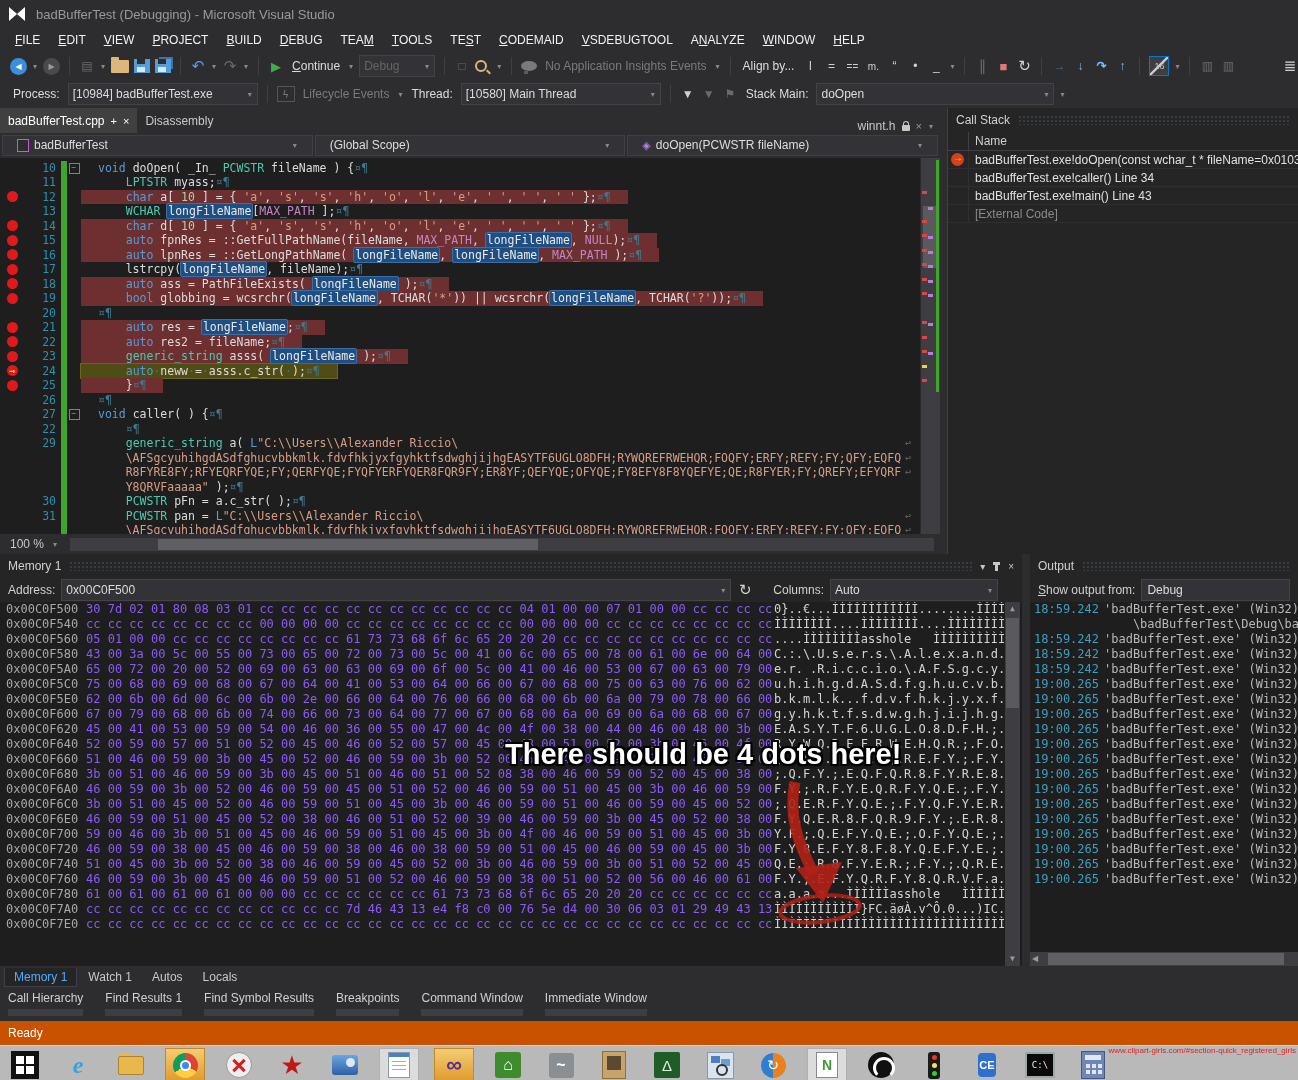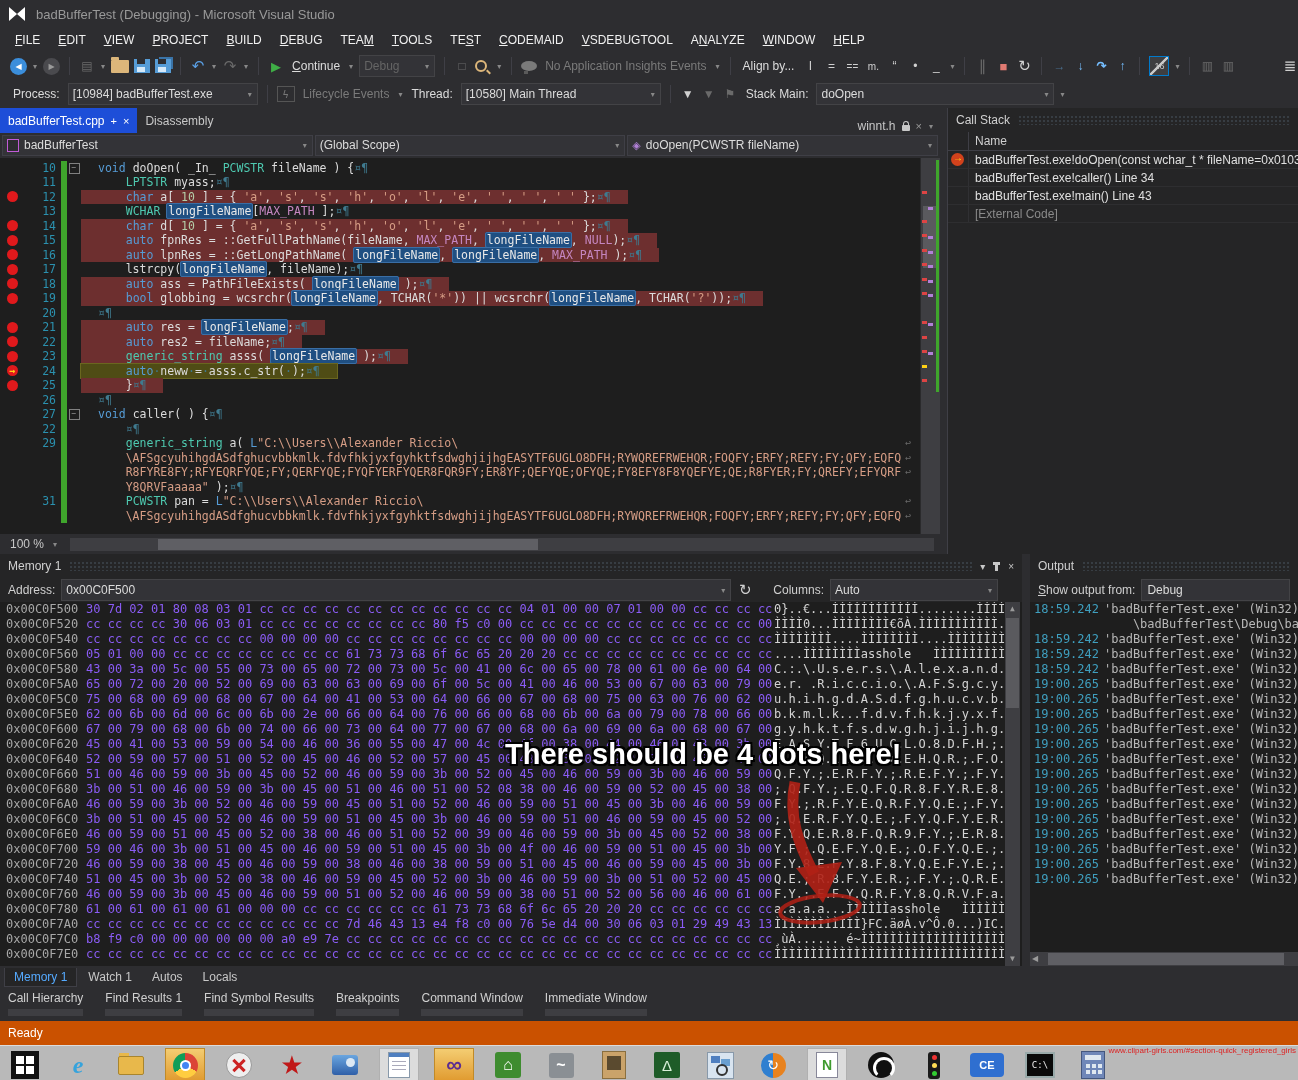--- a/index.html
+++ b/index.html
@@ -49,30 +49,30 @@
   .i-mag:after{content:"";position:absolute;right:0;bottom:0;width:5px;height:2px;background:#dcb67a;transform:rotate(45deg);}
   .i-bulb{width:10px;height:10px;border-radius:50%;background:#7a7a7a;position:relative;}
   .i-bulb:after{content:"";position:absolute;left:3px;bottom:-3px;width:4px;height:3px;background:#5a5a5a;}
   .tbcombo{height:20px;background:#333337;border:1px solid #434346;display:inline-flex;align-items:center;
            padding:0 4px;gap:4px;}
   .tbcombo-val{flex:1;color:#dcdcdc;font-size:12px;white-space:nowrap;overflow:hidden;}
   .tbcombo.dim .tbcombo-val{color:#656565;}
   
   .tabrow{height:25px;display:flex;align-items:flex-end;background:#2d2d30;}
   .doctab{height:25px;display:flex;align-items:center;padding:0 8px;gap:6px;font-size:12px;}
-  .doctab.active{background:#1d4ed8;color:#fff;}
+  .doctab.active{background:#404040;color:#fff;}
   .doctab.plain{color:#c8c8c8;}
   .pin-glyph{font-size:11px;color:#fff;}
   .tab-x{font-size:11px;color:#fff;}
   .tab-x.dim{color:#9a9a9a;}
   .tab-right{margin-left:auto;display:flex;align-items:center;gap:6px;padding-right:6px;color:#c8c8c8;}
   .lock{width:8px;height:6px;background:#c8c8c8;border-radius:1px;position:relative;margin-top:3px;}
   .lock:before{content:"";position:absolute;top:-4px;left:1px;width:4px;height:3px;border:1px solid #c8c8c8;border-bottom:none;border-radius:3px 3px 0 0;}
   .navbar{height:23px;display:flex;align-items:center;background:#2d2d30;gap:2px;padding:1px 2px;}
-  .navcombo{height:19px;flex:1;background:#333337;border:1px solid #3f3f46;display:flex;align-items:center;padding:0 4px;gap:5px;color:#dcdcdc;}
+  .navcombo{height:19px;flex:1;background:#333337;border:1px solid #3f3f46;display:flex;align-items:center;padding:0 14px;gap:5px;color:#dcdcdc;}
   .navcombo .cv{flex:1;white-space:nowrap;overflow:hidden;}
   .nav-proj-icon{width:10px;height:11px;border:1px solid #c15bd6;background:#2d2d30;}
   .nav-method-icon{color:#b180d7;font-size:11px;}
   
   .editor{height:378px;background:#1e1e1e;position:relative;overflow:hidden;}
   .ed-lines{position:absolute;left:0;top:3px;right:19px;}
   .ed-row{height:14.5px;line-height:14.5px;display:flex;position:relative;
           font-family:"DejaVu Sans Mono",monospace;font-size:11.5px;white-space:pre;}
   .ed-gut{width:26px;position:relative;flex:none;}
   .bpdot{width:11px;height:11px;border-radius:50%;background:#e0191c;position:absolute;left:7px;top:1.5px;}
@@ -187,21 +187,21 @@
   .ic-system-app{width:25px;height:25px;background:#d8e4f0;border:1px solid #8899aa;position:relative;}
   .ic-system-app:before{content:"";position:absolute;left:3px;top:3px;width:9px;height:7px;background:#4f7fc0;box-shadow:10px 3px 0 #6a9fd0;}
   .ic-system-app:after{content:"";position:absolute;left:8px;top:11px;width:8px;height:8px;border:2px solid #333;border-radius:50%;}
   .ic-windows-update{width:25px;height:25px;border-radius:50%;background:linear-gradient(90deg,#2f7fd0 50%,#e8821e 50%);color:#fff;font-size:14px;}
   .ic-notepad-plus-plus{width:20px;height:24px;background:#fff;border:1px solid #889;color:#3f9b2f;font-weight:bold;font-size:14px;}
   .ic-obs-studio{width:26px;height:26px;background:#101010;border-radius:50%;position:relative;}
   .ic-obs-studio:before{content:"";position:absolute;left:5px;top:5px;width:16px;height:16px;border:3px solid #fff;border-bottom-color:transparent;border-radius:50%;}
   .ic-traffic-light{width:12px;height:27px;background:#1a1a1a;border-radius:3px;position:relative;}
   .ic-traffic-light:before{content:"";position:absolute;left:3.5px;top:3px;width:5px;height:5px;border-radius:50%;background:#e33;
       box-shadow:0 8px 0 #fd5,0 16px 0 #3c3;}
-  .ic-cheat-engine{width:34px;height:24px;background:#2f6fd0;border-radius:4px;color:#fff;font-weight:bold;font-size:11px;}
+  .ic-cheat-engine{width:18px;height:24px;background:#2f6fd0;border-radius:4px;color:#fff;font-weight:bold;font-size:11px;}
   .ic-command-prompt{width:26px;height:22px;background:#0a0a0a;border:2px solid #9aa;color:#eee;
       font-family:"DejaVu Sans Mono",monospace;font-size:9px;}
   .ic-calculator{width:22px;height:26px;background:#6f87b8;border:1px solid #44577e;position:relative;}
   .ic-calculator:before{content:"";position:absolute;left:3px;top:3px;right:3px;height:5px;background:#dfe8f0;}
   .ic-calculator:after{content:"";position:absolute;left:4px;top:12px;width:4px;height:4px;background:#dfe8f0;
       box-shadow:6px 0 0 #dfe8f0,12px 0 0 #dfe8f0,0 6px 0 #dfe8f0,6px 6px 0 #dfe8f0,12px 6px 0 #dfe8f0;}
   
   .annotation{position:absolute;left:505px;top:738px;z-index:40;font:bold 29px "Liberation Sans",sans-serif;
       color:#fff;white-space:nowrap;
       text-shadow:-2px -2px 0 #000,2px -2px 0 #000,-2px 2px 0 #000,2px 2px 0 #000,0 3px 5px rgba(0,0,0,.6);}
@@ -372,20 +372,21 @@
             <div class="ed-row"><div class="ed-gut"><div class="bpdot"></div></div><div class="ed-num">23</div><div class="ed-chg"></div><div class="ed-fold"></div><span class="ed-code hl-bp"><span class="sg-p">    </span><span class="sg-t">generic_string</span><span class="sg-p"> asss( </span><span class="sg-hlw">longFileName</span><span class="sg-p"> );</span><span class="sg-w">¤¶</span></span></div>
             <div class="ed-row"><div class="ed-gut"><div class="bpdot"></div><span class="curarrow">→</span></div><div class="ed-num">24</div><div class="ed-chg"></div><div class="ed-fold"></div><span class="ed-code hl-cur"><span class="sg-p">    </span><span class="sg-k">auto</span><span class="sg-w">·</span><span class="sg-p">neww</span><span class="sg-w">·</span><span class="sg-p">=</span><span class="sg-w">·</span><span class="sg-p">asss.c_str(</span><span class="sg-w">·</span><span class="sg-p">);</span><span class="sg-w">¤¶</span></span></div>
             <div class="ed-row"><div class="ed-gut"><div class="bpdot"></div></div><div class="ed-num">25</div><div class="ed-chg"></div><div class="ed-fold"></div><span class="ed-code hl-bp"><span class="sg-p">    }</span><span class="sg-w">¤¶</span></span></div>
             <div class="ed-row"><div class="ed-gut"></div><div class="ed-num">26</div><div class="ed-chg"></div><div class="ed-fold"></div><span class="ed-code"><span class="sg-w">¤¶</span></span></div>
             <div class="ed-row"><div class="ed-gut"></div><div class="ed-num">27</div><div class="ed-chg"></div><div class="ed-fold box"><span>−</span></div><span class="ed-code"><span class="sg-k">void</span><span class="sg-p"> caller( ) {</span><span class="sg-w">¤¶</span></span></div>
             <div class="ed-row"><div class="ed-gut"></div><div class="ed-num">22</div><div class="ed-chg"></div><div class="ed-fold"></div><span class="ed-code"><span class="sg-p">    </span><span class="sg-w">¤¶</span></span></div>
             <div class="ed-row"><div class="ed-gut"></div><div class="ed-num">29</div><div class="ed-chg"></div><div class="ed-fold"></div><span class="wrapmark">↩</span><span class="ed-code"><span class="sg-p">    </span><span class="sg-t">generic_string</span><span class="sg-p"> a( </span><span class="sg-k">L</span><span class="sg-s">"C:\\Users\\Alexander Riccio\</span></span></div>
             <div class="ed-row"><div class="ed-gut"></div><div class="ed-num"></div><div class="ed-chg"></div><div class="ed-fold"></div><span class="wrapmark">↩</span><span class="ed-code"><span class="sg-s">    \AFSgcyuhihgdASdfghucvbbkmlk.fdvfhkjyxfgyhktfsdwghjijhgEASYTF6UGLO8DFH;RYWQREFRWEHQR;FOQFY;ERFY;REFY;FY;QFY;EQFQ</span></span></div>
             <div class="ed-row"><div class="ed-gut"></div><div class="ed-num"></div><div class="ed-chg"></div><div class="ed-fold"></div><span class="wrapmark">↩</span><span class="ed-code"><span class="sg-s">    R8FYRE8FY;RFYEQRFYQE;FY;QERFYQE;FYQFYERFYQER8FQR9FY;ER8YF;QEFYQE;OFYQE;FY8EFY8F8YQEFYE;QE;R8FYER;FY;QREFY;EFYQRF</span></span></div>
             <div class="ed-row"><div class="ed-gut"></div><div class="ed-num"></div><div class="ed-chg"></div><div class="ed-fold"></div><span class="ed-code"><span class="sg-s">    Y8QRVFaaaaa"</span><span class="sg-p"> );</span><span class="sg-w">¤¶</span></span></div>
+            <div class="ed-row"><div class="ed-gut"></div><div class="ed-num">30</div><div class="ed-chg"></div><div class="ed-fold"></div><span class="ed-code"><span class="sg-p">    </span><span class="sg-t">PCWSTR</span><span class="sg-p"> pFn = a.c_str( );</span><span class="sg-w">¤¶</span></span></div>
             <div class="ed-row"><div class="ed-gut"></div><div class="ed-num">31</div><div class="ed-chg"></div><div class="ed-fold"></div><span class="wrapmark">↩</span><span class="ed-code"><span class="sg-p">    </span><span class="sg-t">PCWSTR</span><span class="sg-p"> pan = </span><span class="sg-k">L</span><span class="sg-s">"C:\\Users\\Alexander Riccio\</span></span></div>
             <div class="ed-row"><div class="ed-gut"></div><div class="ed-num"></div><div class="ed-chg"></div><div class="ed-fold"></div><span class="wrapmark">↩</span><span class="ed-code"><span class="sg-s">    \AFSgcyuhihgdASdfghucvbbkmlk.fdvfhkjyxfgyhktfsdwghjijhgEASYTF6UGLO8DFH;RYWQREFRWEHQR;FOQFY;ERFY;REFY;FY;QFY;EQFQ</span></span></div>
           </div>
         <div class="edscroll" id="edscroll">
           <div class="grn"></div>
           <div class="thumb"></div>
         <div class="smark red" style="top: 33px;"></div>
             <div class="smark vio" style="top: 49.5px;"></div>
             <div class="smark red" style="top: 62px;"></div>
             <div class="smark red" style="top: 76.5px;"></div>
@@ -471,42 +472,40 @@
         </div>
         <span class="tbicon plain big">↻</span>
         <span style="margin-left:14px;">Columns:</span>
         <div class="tbcombo" style="width:158px;">
           <span class="tbcombo-val">Auto</span>
           <span class="tbcaret">▾</span>
         </div>
       </div>
       <div class="memrows" id="memrows">
         <div class="mem-row"><span class="mem-addr">0x00C0F500</span><span class="mem-hex">30 7d 02 01 80 08 03 01 cc cc cc cc cc cc cc cc cc cc cc cc 04 01 00 00 07 01 00 00 cc cc cc cc</span><span class="mem-asc">0}..€...ÌÌÌÌÌÌÌÌÌÌÌÌ........ÌÌÌÌ</span></div>
-          <div class="mem-row"><span class="mem-addr">0x00C0F520</span><span class="mem-hex">cc cc cc cc 30 06 03 01 cc cc cc cc cc cc cc cc 80 f5 c0 00 cc cc cc cc cc cc cc cc cc cc cc 00</span><span class="mem-asc">ÌÌÌÌ0...ÌÌÌÌÌÌÌÌ€õÀ.ÌÌÌÌÌÌÌÌÌÌÌ.</span></div>
           <div class="mem-row"><span class="mem-addr">0x00C0F540</span><span class="mem-hex">cc cc cc cc cc cc cc cc 00 00 00 00 cc cc cc cc cc cc cc cc 00 00 00 00 cc cc cc cc cc cc cc cc</span><span class="mem-asc">ÌÌÌÌÌÌÌÌ....ÌÌÌÌÌÌÌÌ....ÌÌÌÌÌÌÌÌ</span></div>
           <div class="mem-row"><span class="mem-addr">0x00C0F560</span><span class="mem-hex">05 01 00 00 cc cc cc cc cc cc cc cc 61 73 73 68 6f 6c 65 20 20 20 cc cc cc cc cc cc cc cc cc cc</span><span class="mem-asc">....ÌÌÌÌÌÌÌÌasshole   ÌÌÌÌÌÌÌÌÌÌ</span></div>
           <div class="mem-row"><span class="mem-addr">0x00C0F580</span><span class="mem-hex">43 00 3a 00 5c 00 55 00 73 00 65 00 72 00 73 00 5c 00 41 00 6c 00 65 00 78 00 61 00 6e 00 64 00</span><span class="mem-asc">C.:.\.U.s.e.r.s.\.A.l.e.x.a.n.d.</span></div>
           <div class="mem-row"><span class="mem-addr">0x00C0F5A0</span><span class="mem-hex">65 00 72 00 20 00 52 00 69 00 63 00 63 00 69 00 6f 00 5c 00 41 00 46 00 53 00 67 00 63 00 79 00</span><span class="mem-asc">e.r. .R.i.c.c.i.o.\.A.F.S.g.c.y.</span></div>
           <div class="mem-row"><span class="mem-addr">0x00C0F5C0</span><span class="mem-hex">75 00 68 00 69 00 68 00 67 00 64 00 41 00 53 00 64 00 66 00 67 00 68 00 75 00 63 00 76 00 62 00</span><span class="mem-asc">u.h.i.h.g.d.A.S.d.f.g.h.u.c.v.b.</span></div>
           <div class="mem-row"><span class="mem-addr">0x00C0F5E0</span><span class="mem-hex">62 00 6b 00 6d 00 6c 00 6b 00 2e 00 66 00 64 00 76 00 66 00 68 00 6b 00 6a 00 79 00 78 00 66 00</span><span class="mem-asc">b.k.m.l.k...f.d.v.f.h.k.j.y.x.f.</span></div>
           <div class="mem-row"><span class="mem-addr">0x00C0F600</span><span class="mem-hex">67 00 79 00 68 00 6b 00 74 00 66 00 73 00 64 00 77 00 67 00 68 00 6a 00 69 00 6a 00 68 00 67 00</span><span class="mem-asc">g.y.h.k.t.f.s.d.w.g.h.j.i.j.h.g.</span></div>
           <div class="mem-row"><span class="mem-addr">0x00C0F620</span><span class="mem-hex">45 00 41 00 53 00 59 00 54 00 46 00 36 00 55 00 47 00 4c 00 4f 00 38 00 44 00 46 00 48 00 3b 00</span><span class="mem-asc">E.A.S.Y.T.F.6.U.G.L.O.8.D.F.H.;.</span></div>
           <div class="mem-row"><span class="mem-addr">0x00C0F640</span><span class="mem-hex">52 00 59 00 57 00 51 00 52 00 45 00 46 00 52 00 57 00 45 00 48 00 51 00 52 00 3b 00 46 00 4f 00</span><span class="mem-asc">R.Y.W.Q.R.E.F.R.W.E.H.Q.R.;.F.O.</span></div>
           <div class="mem-row"><span class="mem-addr">0x00C0F660</span><span class="mem-hex">51 00 46 00 59 00 3b 00 45 00 52 00 46 00 59 00 3b 00 52 00 45 00 46 00 59 00 3b 00 46 00 59 00</span><span class="mem-asc">Q.F.Y.;.E.R.F.Y.;.R.E.F.Y.;.F.Y.</span></div>
           <div class="mem-row"><span class="mem-addr">0x00C0F680</span><span class="mem-hex">3b 00 51 00 46 00 59 00 3b 00 45 00 51 00 46 00 51 00 52 08 38 00 46 00 59 00 52 00 45 00 38 00</span><span class="mem-asc">;.Q.F.Y.;.E.Q.F.Q.R.8.F.Y.R.E.8.</span></div>
           <div class="mem-row"><span class="mem-addr">0x00C0F6A0</span><span class="mem-hex">46 00 59 00 3b 00 52 00 46 00 59 00 45 00 51 00 52 00 46 00 59 00 51 00 45 00 3b 00 46 00 59 00</span><span class="mem-asc">F.Y.;.R.F.Y.E.Q.R.F.Y.Q.E.;.F.Y.</span></div>
           <div class="mem-row"><span class="mem-addr">0x00C0F6C0</span><span class="mem-hex">3b 00 51 00 45 00 52 00 46 00 59 00 51 00 45 00 3b 00 46 00 59 00 51 00 46 00 59 00 45 00 52 00</span><span class="mem-asc">;.Q.E.R.F.Y.Q.E.;.F.Y.Q.F.Y.E.R.</span></div>
           <div class="mem-row"><span class="mem-addr">0x00C0F6E0</span><span class="mem-hex">46 00 59 00 51 00 45 00 52 00 38 00 46 00 51 00 52 00 39 00 46 00 59 00 3b 00 45 00 52 00 38 00</span><span class="mem-asc">F.Y.Q.E.R.8.F.Q.R.9.F.Y.;.E.R.8.</span></div>
           <div class="mem-row"><span class="mem-addr">0x00C0F700</span><span class="mem-hex">59 00 46 00 3b 00 51 00 45 00 46 00 59 00 51 00 45 00 3b 00 4f 00 46 00 59 00 51 00 45 00 3b 00</span><span class="mem-asc">Y.F.;.Q.E.F.Y.Q.E.;.O.F.Y.Q.E.;.</span></div>
           <div class="mem-row"><span class="mem-addr">0x00C0F720</span><span class="mem-hex">46 00 59 00 38 00 45 00 46 00 59 00 38 00 46 00 38 00 59 00 51 00 45 00 46 00 59 00 45 00 3b 00</span><span class="mem-asc">F.Y.8.E.F.Y.8.F.8.Y.Q.E.F.Y.E.;.</span></div>
           <div class="mem-row"><span class="mem-addr">0x00C0F740</span><span class="mem-hex">51 00 45 00 3b 00 52 00 38 00 46 00 59 00 45 00 52 00 3b 00 46 00 59 00 3b 00 51 00 52 00 45 00</span><span class="mem-asc">Q.E.;.R.8.F.Y.E.R.;.F.Y.;.Q.R.E.</span></div>
           <div class="mem-row"><span class="mem-addr">0x00C0F760</span><span class="mem-hex">46 00 59 00 3b 00 45 00 46 00 59 00 51 00 52 00 46 00 59 00 38 00 51 00 52 00 56 00 46 00 61 00</span><span class="mem-asc">F.Y.;.E.F.Y.Q.R.F.Y.8.Q.R.V.F.a.</span></div>
           <div class="mem-row"><span class="mem-addr">0x00C0F780</span><span class="mem-hex">61 00 61 00 61 00 61 00 00 00 cc cc cc cc cc cc 61 73 73 68 6f 6c 65 20 20 20 cc cc cc cc cc cc</span><span class="mem-asc">a.a.a.a...ÌÌÌÌÌÌasshole   ÌÌÌÌÌÌ</span></div>
           <div class="mem-row"><span class="mem-addr">0x00C0F7A0</span><span class="mem-hex">cc cc cc cc cc cc cc cc cc cc cc cc 7d 46 43 13 e4 f8 c0 00 76 5e d4 00 30 06 03 01 29 49 43 13</span><span class="mem-asc">ÌÌÌÌÌÌÌÌÌÌÌÌ}FC.äøÀ.v^Ô.0...)IC.</span></div>
-          <div class="mem-row"><span class="mem-addr">0x00C0F7C0</span><span class="mem-hex">b8 f9 c0 00 00 00 00 00 00 a0 e9 7e cc cc cc cc cc cc cc cc cc cc cc cc cc cc cc cc cc cc cc cc</span><span class="mem-asc">¸ùÀ...... é~ÌÌÌÌÌÌÌÌÌÌÌÌÌÌÌÌÌÌÌÌ</span></div>
           <div class="mem-row"><span class="mem-addr">0x00C0F7E0</span><span class="mem-hex">cc cc cc cc cc cc cc cc cc cc cc cc cc cc cc cc cc cc cc cc cc cc cc cc cc cc cc cc cc cc cc cc</span><span class="mem-asc">ÌÌÌÌÌÌÌÌÌÌÌÌÌÌÌÌÌÌÌÌÌÌÌÌÌÌÌÌÌÌÌÌ</span></div>
           <div class="memscroll">
           <div class="up">▲</div>
           <div class="thumb"></div>
           <div class="dn">▼</div>
         </div>
       </div>
     </div>
     <div class="bsplit"></div>
     <div class="outcol">

